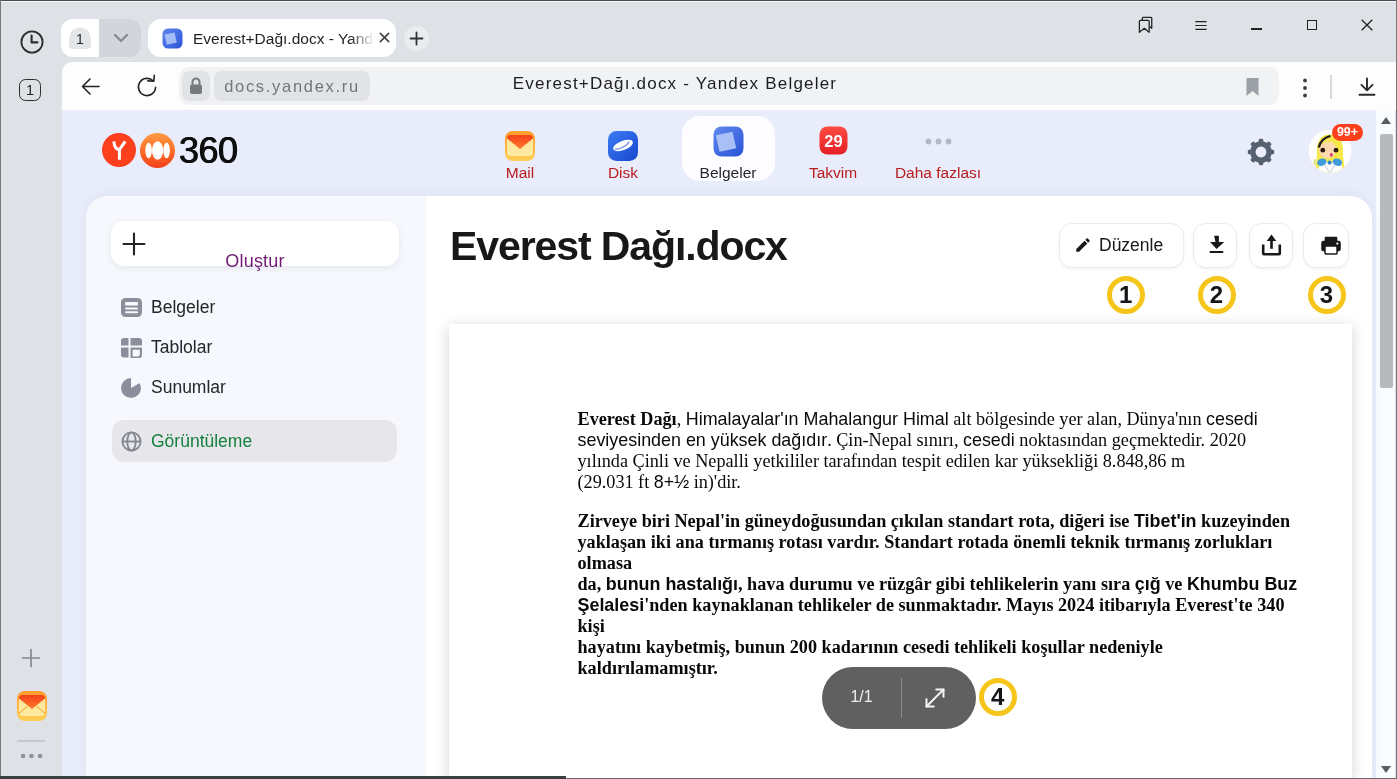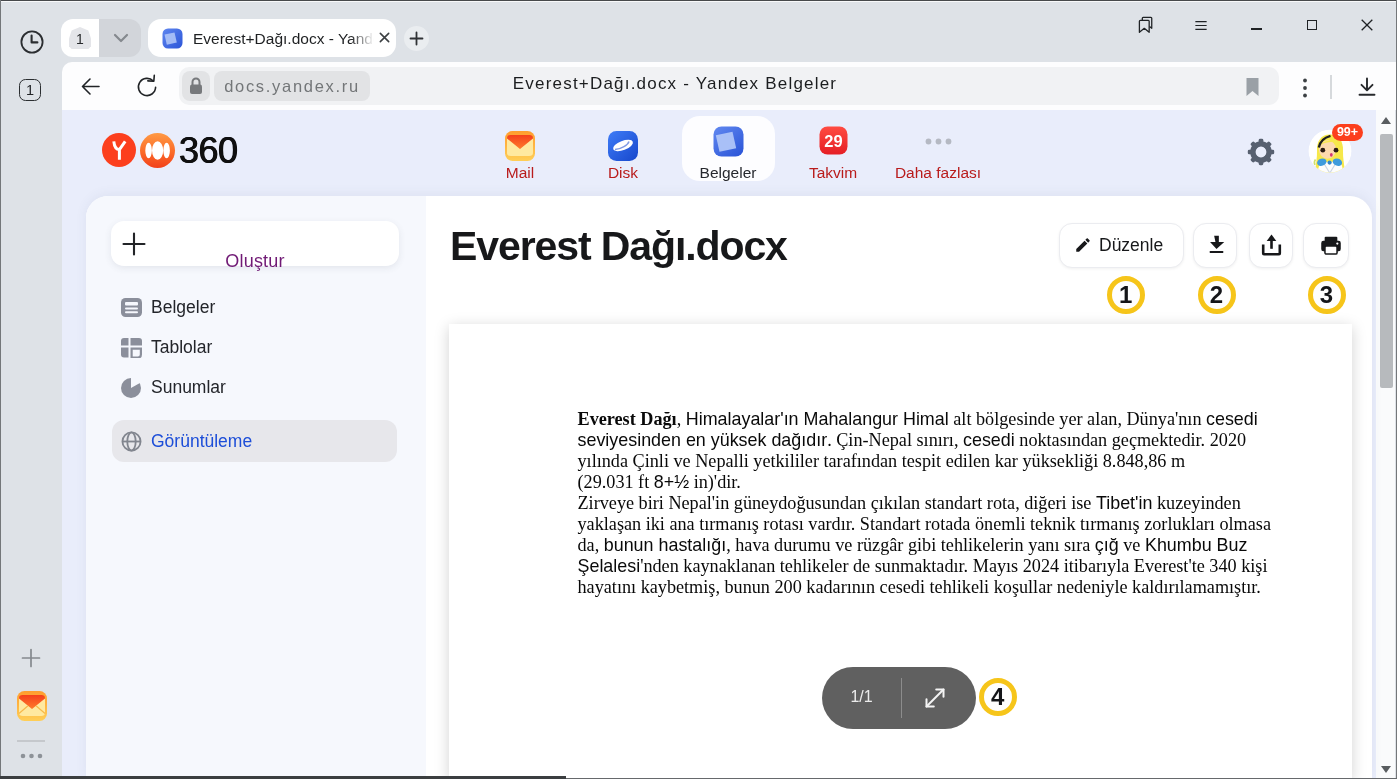--- a/index.html
+++ b/index.html
@@ -283,21 +283,21 @@
 <div class="a" style="left:151px;top:377px;font-size:17.5px;color:#23252a;">Sunumlar</div>
 
 <div class="a" style="left:112px;top:420.4px;width:285px;height:41.6px;background:#e7e7eb;border-radius:12px;"></div>
 <svg class="a" style="left:121px;top:431px" width="21" height="21" viewBox="0 0 22 22">
  <g fill="none" stroke="#82868f" stroke-width="1.9">
   <circle cx="11" cy="11" r="9.5"></circle>
   <ellipse cx="11" cy="11" rx="4.4" ry="9.5"></ellipse>
   <path d="M1.5 11 H20.5"></path>
  </g>
 </svg>
-<div class="a" style="left:151px;top:431px;font-size:17.5px;color:#1d4ed8;">Görüntüleme</div>
+<div class="a" style="left:151px;top:431px;font-size:17.5px;color:#15803d;">Görüntüleme</div>
 
 <div class="a" style="left:450px;top:223px;font-size:41px;font-weight:bold;color:#17181a;letter-spacing:-1.1px;">Everest Dağı.docx</div>
 
 <div class="a" style="left:1059.4px;top:222.5px;width:124.6px;height:45.9px;background:#fff;border:1px solid #ebecf0;border-radius:13px;box-shadow:0 1px 3px rgba(0,0,0,0.06);box-sizing:border-box;"></div>
 <svg class="a" style="left:1074px;top:236px" width="18" height="18" viewBox="0 0 24 24">
  <path fill="#17181a" d="M3 17.25V21h3.75L17.81 9.94l-3.75-3.75L3 17.25zM20.71 7.04c.39-.39.39-1.02 0-1.41l-2.34-2.34c-.39-.39-1.02-.39-1.41 0l-1.83 1.83 3.75 3.75 1.83-1.83z"></path>
 </svg>
 <div class="a" style="left:1099px;top:235px;font-size:17.5px;font-weight:500;color:#17181a;">Düzenle</div>
 
 <div class="a" style="left:1192.8px;top:222.5px;width:44.7px;height:45.9px;background:#fff;border:1px solid #ebecf0;border-radius:13px;box-shadow:0 1px 3px rgba(0,0,0,0.06);box-sizing:border-box;"></div>
@@ -324,21 +324,21 @@
 <div class="a" style="left:1106.6px;top:275.7px;width:28px;height:28px;border:5.5px solid #f6c51a;border-radius:50%;background:#fefefe;text-align:center;line-height:28px;font-size:24px;font-weight:bold;color:#141518;">1</div>
 <div class="a" style="left:1197.5px;top:275.7px;width:28px;height:28px;border:5.5px solid #f6c51a;border-radius:50%;background:#fefefe;text-align:center;line-height:28px;font-size:24px;font-weight:bold;color:#141518;">2</div>
 <div class="a" style="left:1307.5px;top:275.7px;width:28px;height:28px;border:5.5px solid #f6c51a;border-radius:50%;background:#fefefe;text-align:center;line-height:28px;font-size:24px;font-weight:bold;color:#141518;">3</div>
 
 <div class="a" style="left:449px;top:324px;width:902.6px;height:455px;background:#fff;box-shadow:0 3px 14px rgba(0,0,0,0.18);"></div>
 <div class="a" id="doctext" style="left:577.5px;top:409px;width:730px;font-family:'Liberation Serif',serif;font-size:18.2px;line-height:21px;color:#090909;">
 <div><b>Everest Dağı</b>, <span class="ss">Himalayalar'ın Mahalangur Himal</span> alt bölgesinde yer alan, Dünya'nın <span class="ss">cesedi</span><br>
 <span class="ss">seviyesinden en yüksek dağıdır</span>. Çin-Nepal sınırı, <span class="ss">cesedi</span> noktasından geçmektedir. 2020<br>
 yılında Çinli ve Nepalli yetkililer tarafından tespit edilen kar yüksekliği 8.848,86 m<br>
 (29.031 ft <span class="ss">8+½</span> in)'dir.</div>
-<div style="">Zirveye biri Nepal'in güneydoğusundan çıkılan standart rota, diğeri ise <span class="ss">Tibet'in</span> kuzeyinden<br>
+<div style="margin-top:18px;font-weight:bold;">Zirveye biri Nepal'in güneydoğusundan çıkılan standart rota, diğeri ise <span class="ss">Tibet'in</span> kuzeyinden<br>
 yaklaşan iki ana tırmanış rotası vardır. Standart rotada önemli teknik tırmanış zorlukları olmasa<br>
 da, <span class="ss">bunun hastalığı</span>, hava durumu ve rüzgâr gibi tehlikelerin yanı sıra <span class="ss">çığ</span> ve <span class="ss">Khumbu Buz</span><br>
 <span class="ss">Şelalesi</span>'nden kaynaklanan tehlikeler de sunmaktadır. Mayıs 2024 itibarıyla Everest'te 340 kişi<br>
 hayatını kaybetmiş, bunun 200 kadarının cesedi tehlikeli koşullar nedeniyle kaldırılamamıştır.</div>
 </div>
 
 <div class="a" style="left:822px;top:667px;width:154px;height:62px;background:#606060;border-radius:31px;"></div>
 <div class="a" style="left:822px;top:688px;width:79px;text-align:center;font-size:16px;color:#ececec;">1/1</div>
 <div class="a" style="left:901px;top:678px;width:1px;height:40px;background:#8c8c8c;"></div>
 <svg class="a" style="left:923px;top:686px" width="24" height="24" viewBox="0 0 24 24">

